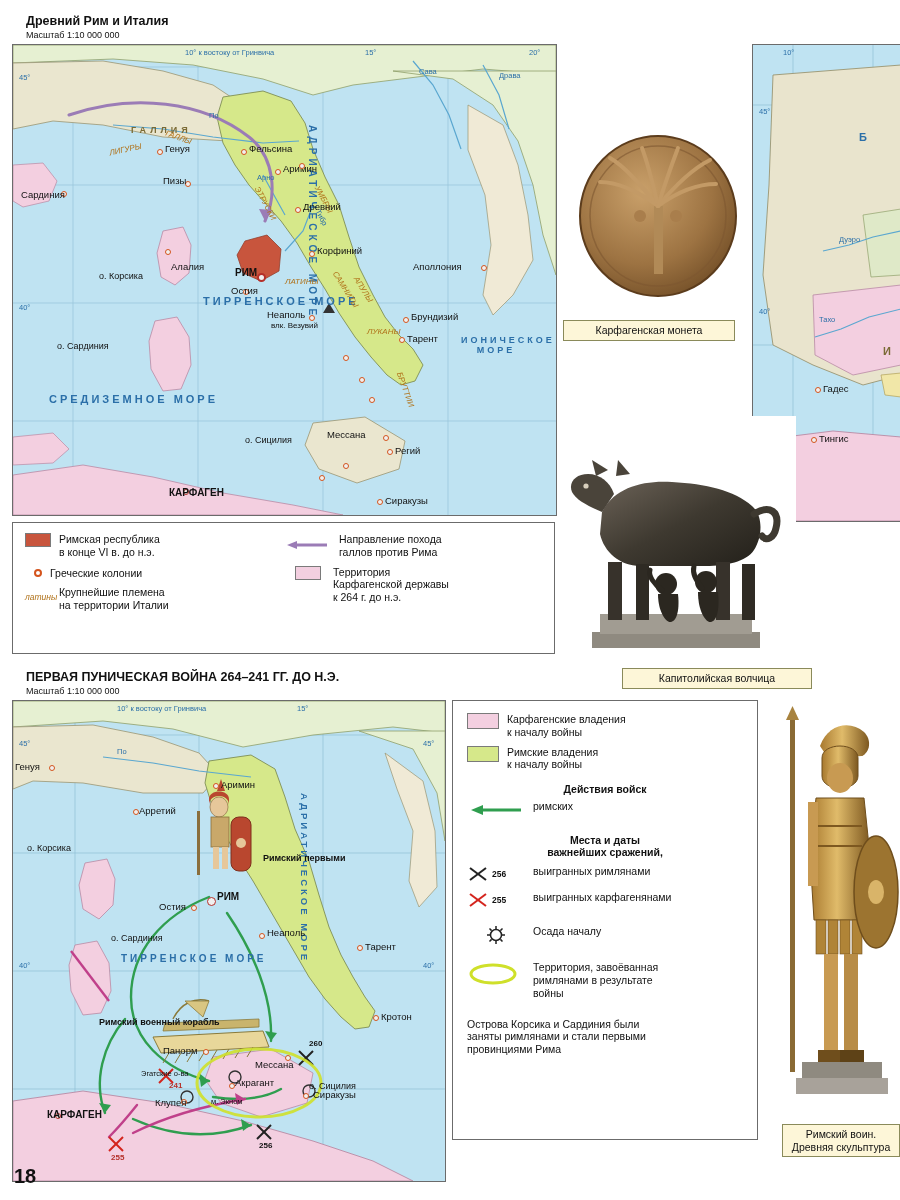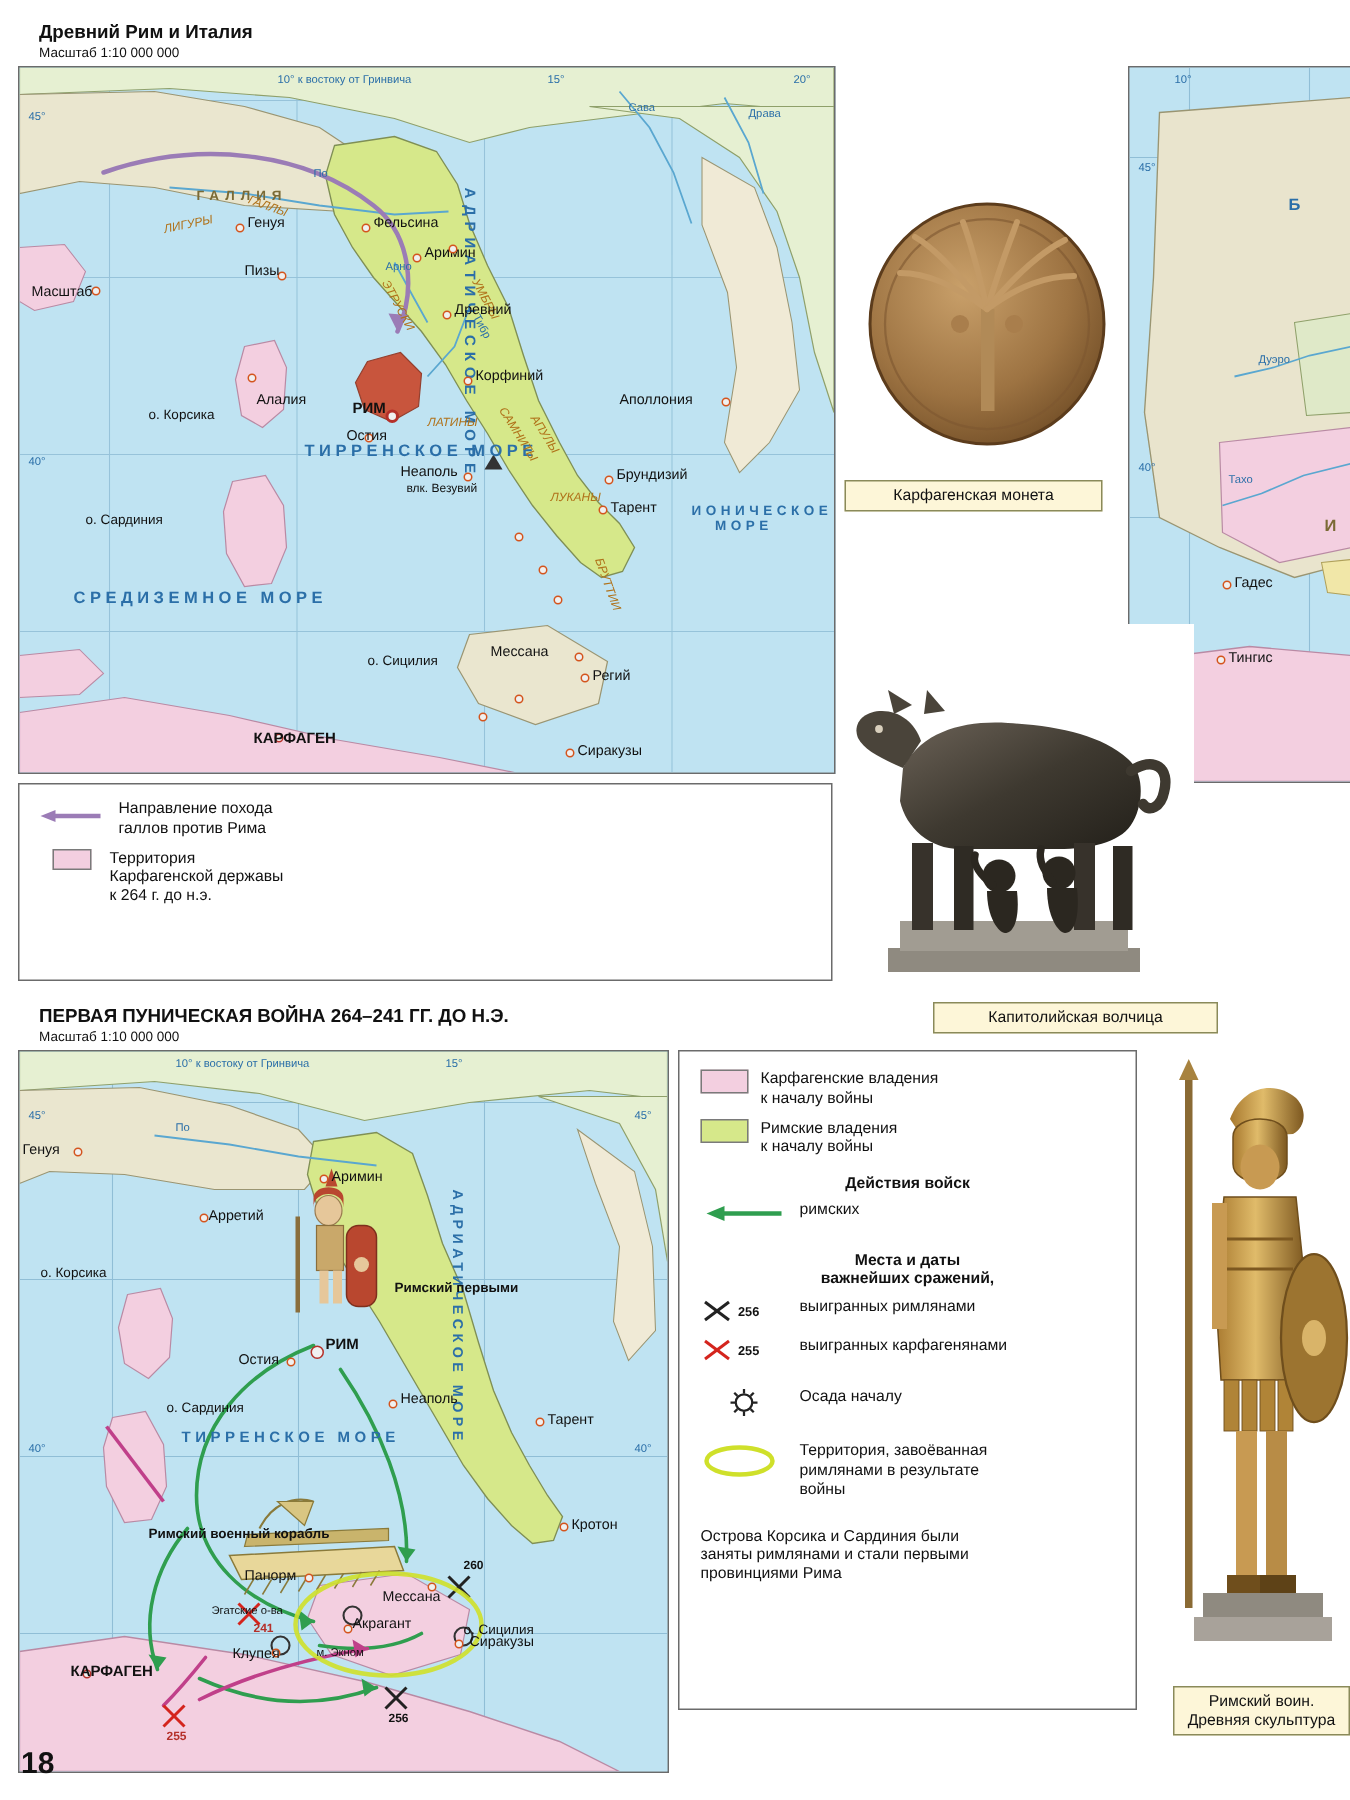--- a/index.html
+++ b/index.html
@@ -226,21 +226,21 @@
     <div class="tribe-label" style="left:234px; top:154px; transform:rotate(62deg);">ЭТРУСКИ</div>
     <div class="tribe-label" style="left:296px; top:150px; transform:rotate(62deg);">УМБРЫ</div>
     <div class="tribe-label" style="left:272px; top:232px;">ЛАТИНЫ</div>
     <div class="tribe-label" style="left:312px; top:240px; transform:rotate(58deg);">САМНИТЫ</div>
     <div class="tribe-label" style="left:336px; top:240px; transform:rotate(58deg);">АПУЛЫ</div>
     <div class="tribe-label" style="left:354px; top:282px;">ЛУКАНЫ</div>
     <div class="tribe-label" style="left:374px; top:340px; transform:rotate(70deg);">БРУТТИИ</div>
     <div class="tribe-label" style="left:152px; top:88px; transform:rotate(20deg);">ГАЛЛЫ</div>
 
     <div class="city-dot" style="left:48px; top:146px;"></div>
-    <div class="city-label" style="left:8px; top:144px;">Масштаб</div>
+    <div class="city-label" style="left:8px; top:144px;">Сардиния</div>
 
     <div class="city-dot" style="left:144px; top:104px;"></div>
     <div class="city-label" style="left:152px; top:98px;">Генуя</div>
 
     <div class="city-dot" style="left:172px; top:136px;"></div>
     <div class="city-label" style="left:150px; top:130px;">Пизы</div>
 
     <div class="city-dot" style="left:228px; top:104px;"></div>
     <div class="city-label" style="left:236px; top:98px;text-align:right;">Фельсина</div>
 
@@ -289,20 +289,38 @@
     <div class="city-dot" style="left:330px; top:310px;"></div>
     <div class="city-dot" style="left:346px; top:332px;"></div>
     <div class="city-dot" style="left:356px; top:352px;"></div>
     <div class="city-dot" style="left:330px; top:418px;"></div>
     <div class="city-dot" style="left:306px; top:430px;"></div>
     <div class="city-dot" style="left:286px; top:118px;"></div>
   </div>
 
   <div class="legend-box" style="left:12px; top:522px; width:543px; height:132px; padding:10px 12px;">
     <div style="display:flex;">
+      <div style="width:260px;">
+        <div class="legend-row">
+          <div class="legend-swatch sw-rect" style="background:#c8553d;"></div>
+          <div class="legend-text" style="white-space:pre-line;">Римская республика
+в конце VI в. до н.э.</div>
+        </div>
+        <div class="legend-row">
+          <div class="legend-swatch sw-dot"></div>
+          <div class="legend-text" style="white-space:pre-line; margin-top:1px;">Греческие колонии</div>
+        </div>
+        <div class="legend-row">
+          <div class="legend-swatch" style="width:26px; text-align:center;">
+            <span style="font-size:8.5px; color:#b0721a; font-style:italic;">латины</span>
+          </div>
+          <div class="legend-text" style="white-space:pre-line;">Крупнейшие племена
+на территории Италии</div>
+        </div>
+      </div>
       <div style="width:250px;">
         <div class="legend-row">
           <div class="legend-swatch" style="width:46px; padding-top:3px;">
             <svg width="44" height="10" viewBox="0 0 44 10">
                 <line x1="42" y1="5" x2="10" y2="5" stroke="#9b7cb6" stroke-width="3"></line>
                 <polygon points="2,5 12,1 12,9" fill="#9b7cb6"></polygon>
               </svg>
           </div>
           <div class="legend-text" style="white-space:pre-line;">Направление похода
 галлов против Рима</div>

